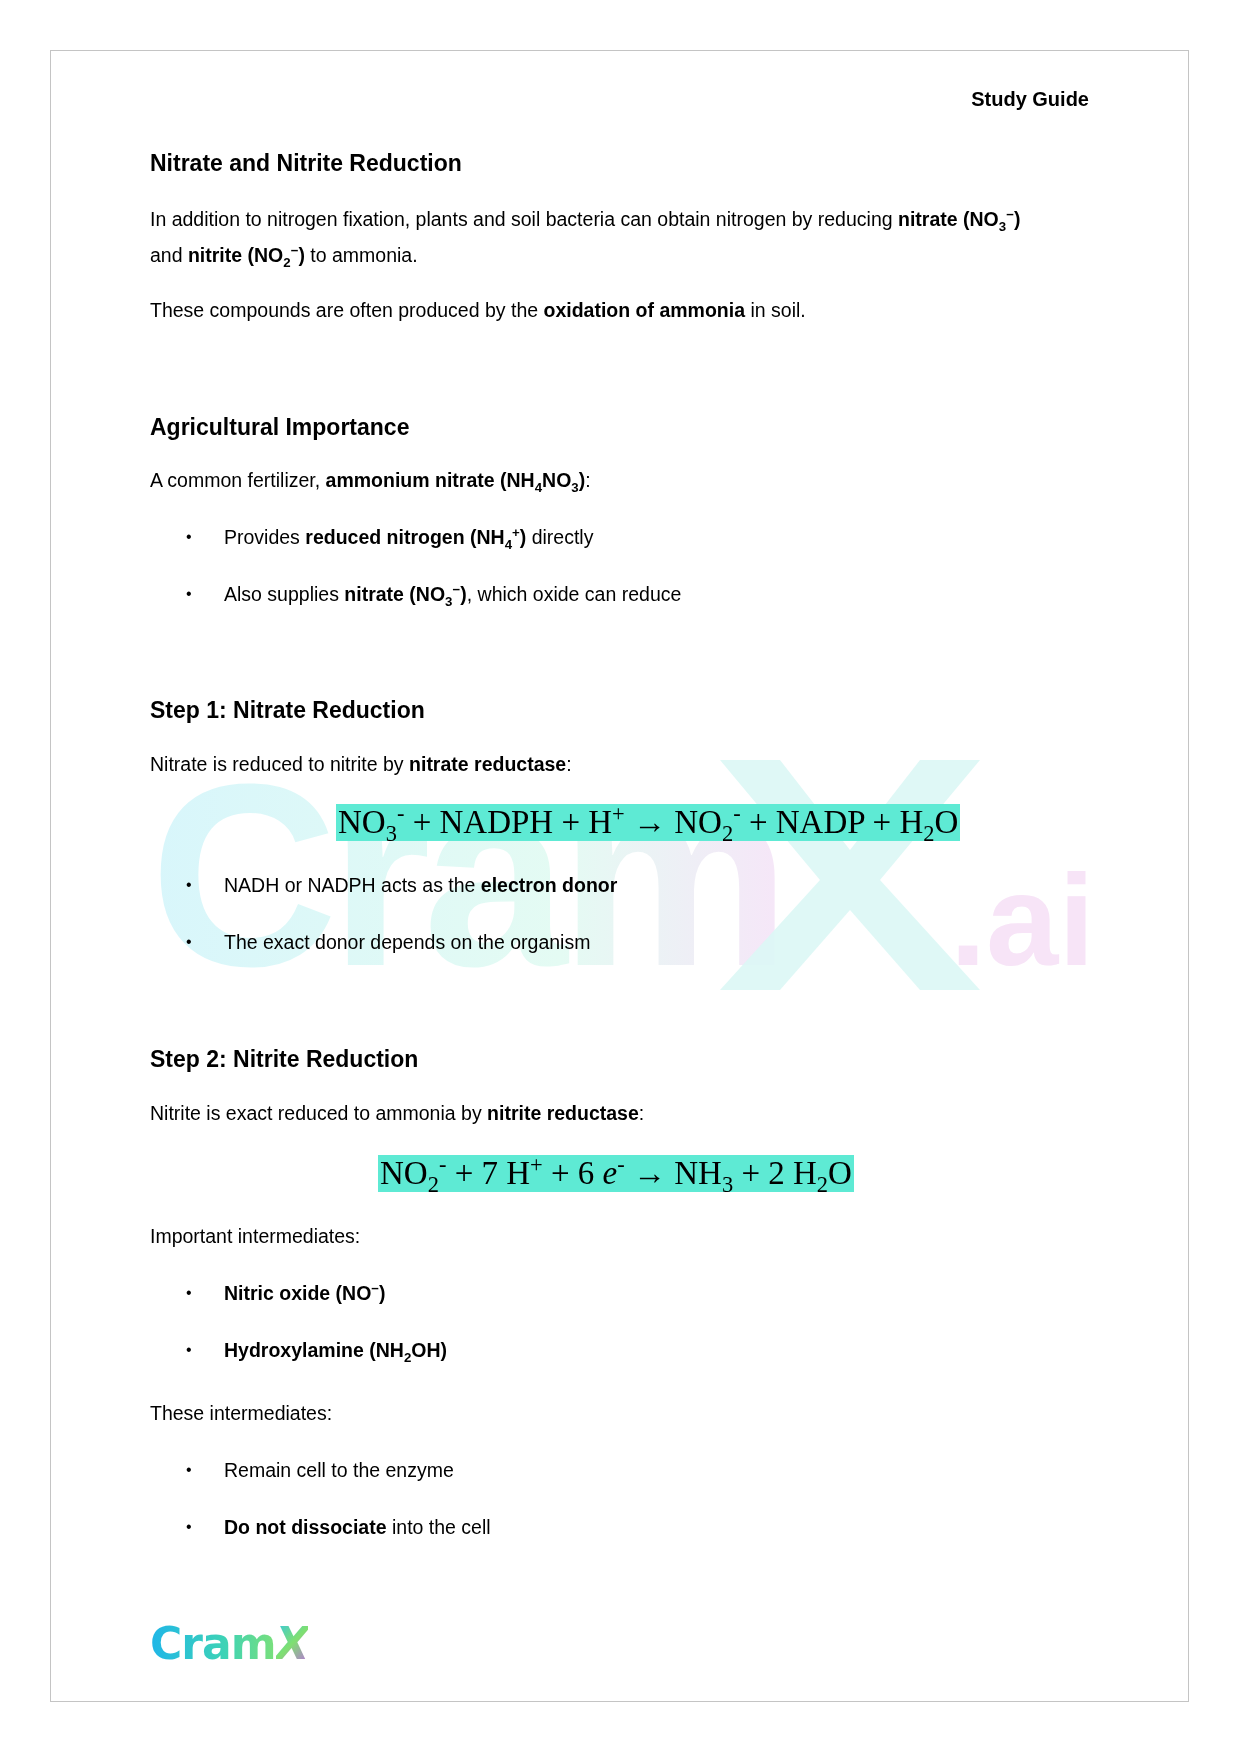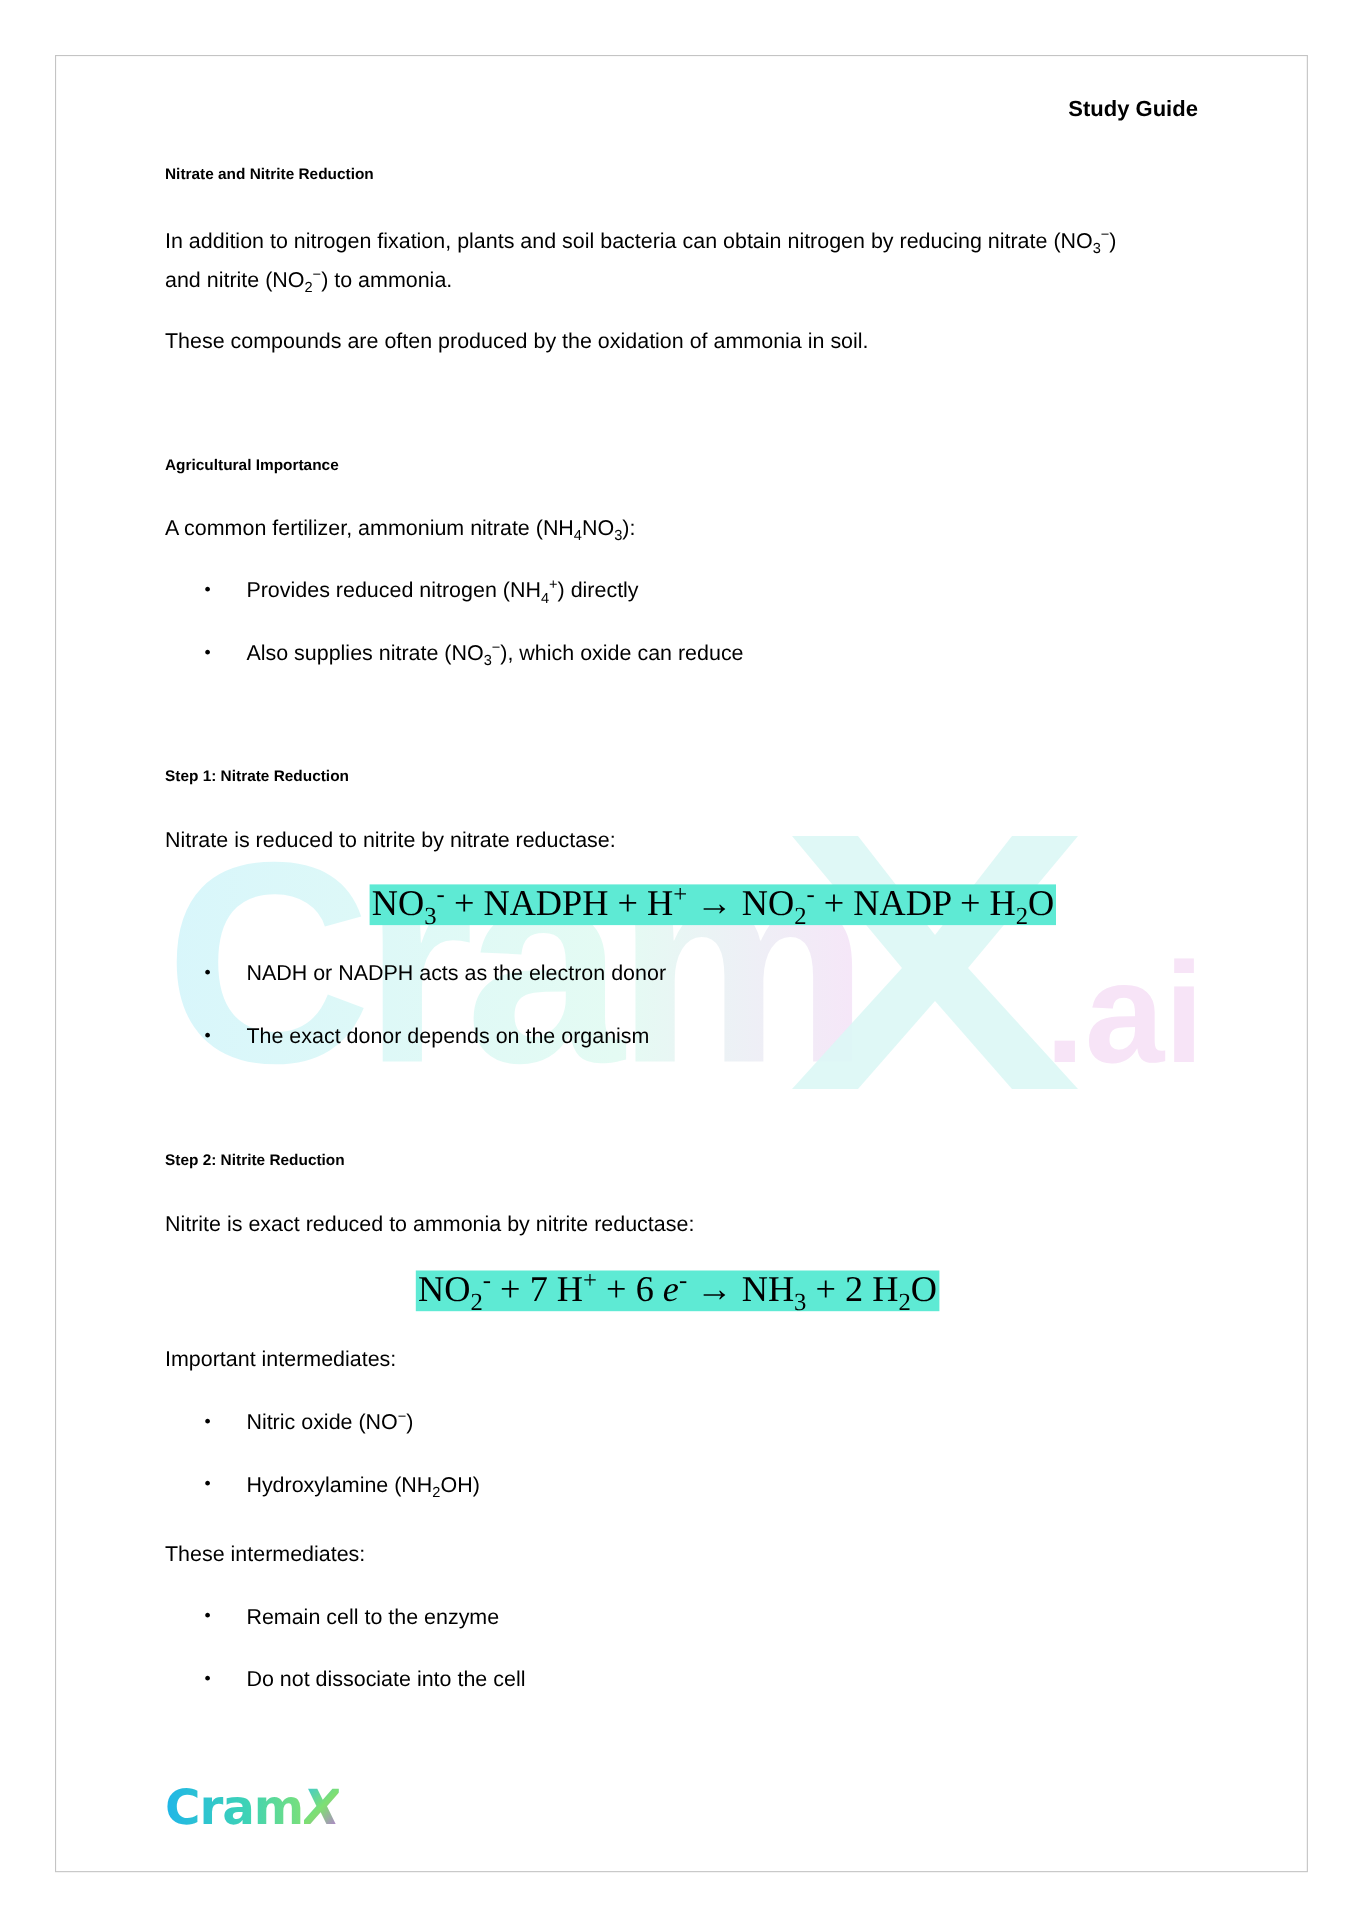--- a/index.html
+++ b/index.html
@@ -4,25 +4,25 @@
 <style>
   html, body { margin: 0; padding: 0; background: #ffffff; }
   body { width: 1241px; height: 1754px; position: relative; overflow: hidden;
          font-family: "Liberation Sans", sans-serif; color: #000; }
   .page { position: absolute; left: 50px; top: 50px; width: 1139px; height: 1652px;
           border: 1px solid #c4c4c4; box-sizing: border-box; background: #fff; }
   .watermark { position: absolute; left: 150px; top: 760px; width: 940px; height: 230px;
                pointer-events: none; z-index: 0; }
   .abs { position: absolute; z-index: 1; }
   .title { right: 152px; top: 88px; font-size: 20px; font-weight: bold; }
-  .h { left: 150px; font-size: 14px; font-weight: bold; }
+  .h { left: 150px; font-size: 23px; font-weight: bold; }
   .p { left: 150px; font-size: 19.5px; line-height: 36px; }
   .li { left: 186px; font-size: 19.5px; }
   .li .bullet { display: inline-block; width: 38px; font-size: 16px; vertical-align: 2px; }
-  b { font-weight: normal; }
+  b { font-weight: bold; }
   sub, sup { font-size: 0.68em; line-height: 0; }
   .eq { font-family: "Liberation Serif", "DejaVu Serif", serif; font-size: 33px; white-space: nowrap;
         background: #5eead4; padding: 0 2px; }
   .logo { left: 150px; top: 1618px; font-size: 44px; font-weight: bold; letter-spacing: -1px;
           font-family: "DejaVu Sans", sans-serif; text-align: right; }
   .logo .c { background: linear-gradient(90deg, #1fb6e8 0%, #3ed3b5 60%, #7be07a 100%);
              -webkit-background-clip: text; background-clip: text; color: transparent; }
   .logo .x { background: linear-gradient(135deg, #2ec4ee 0%, #7fe070 50%, #c45ef0 100%);
              -webkit-background-clip: text; background-clip: text; color: transparent; font-style: italic; }
 </style>

